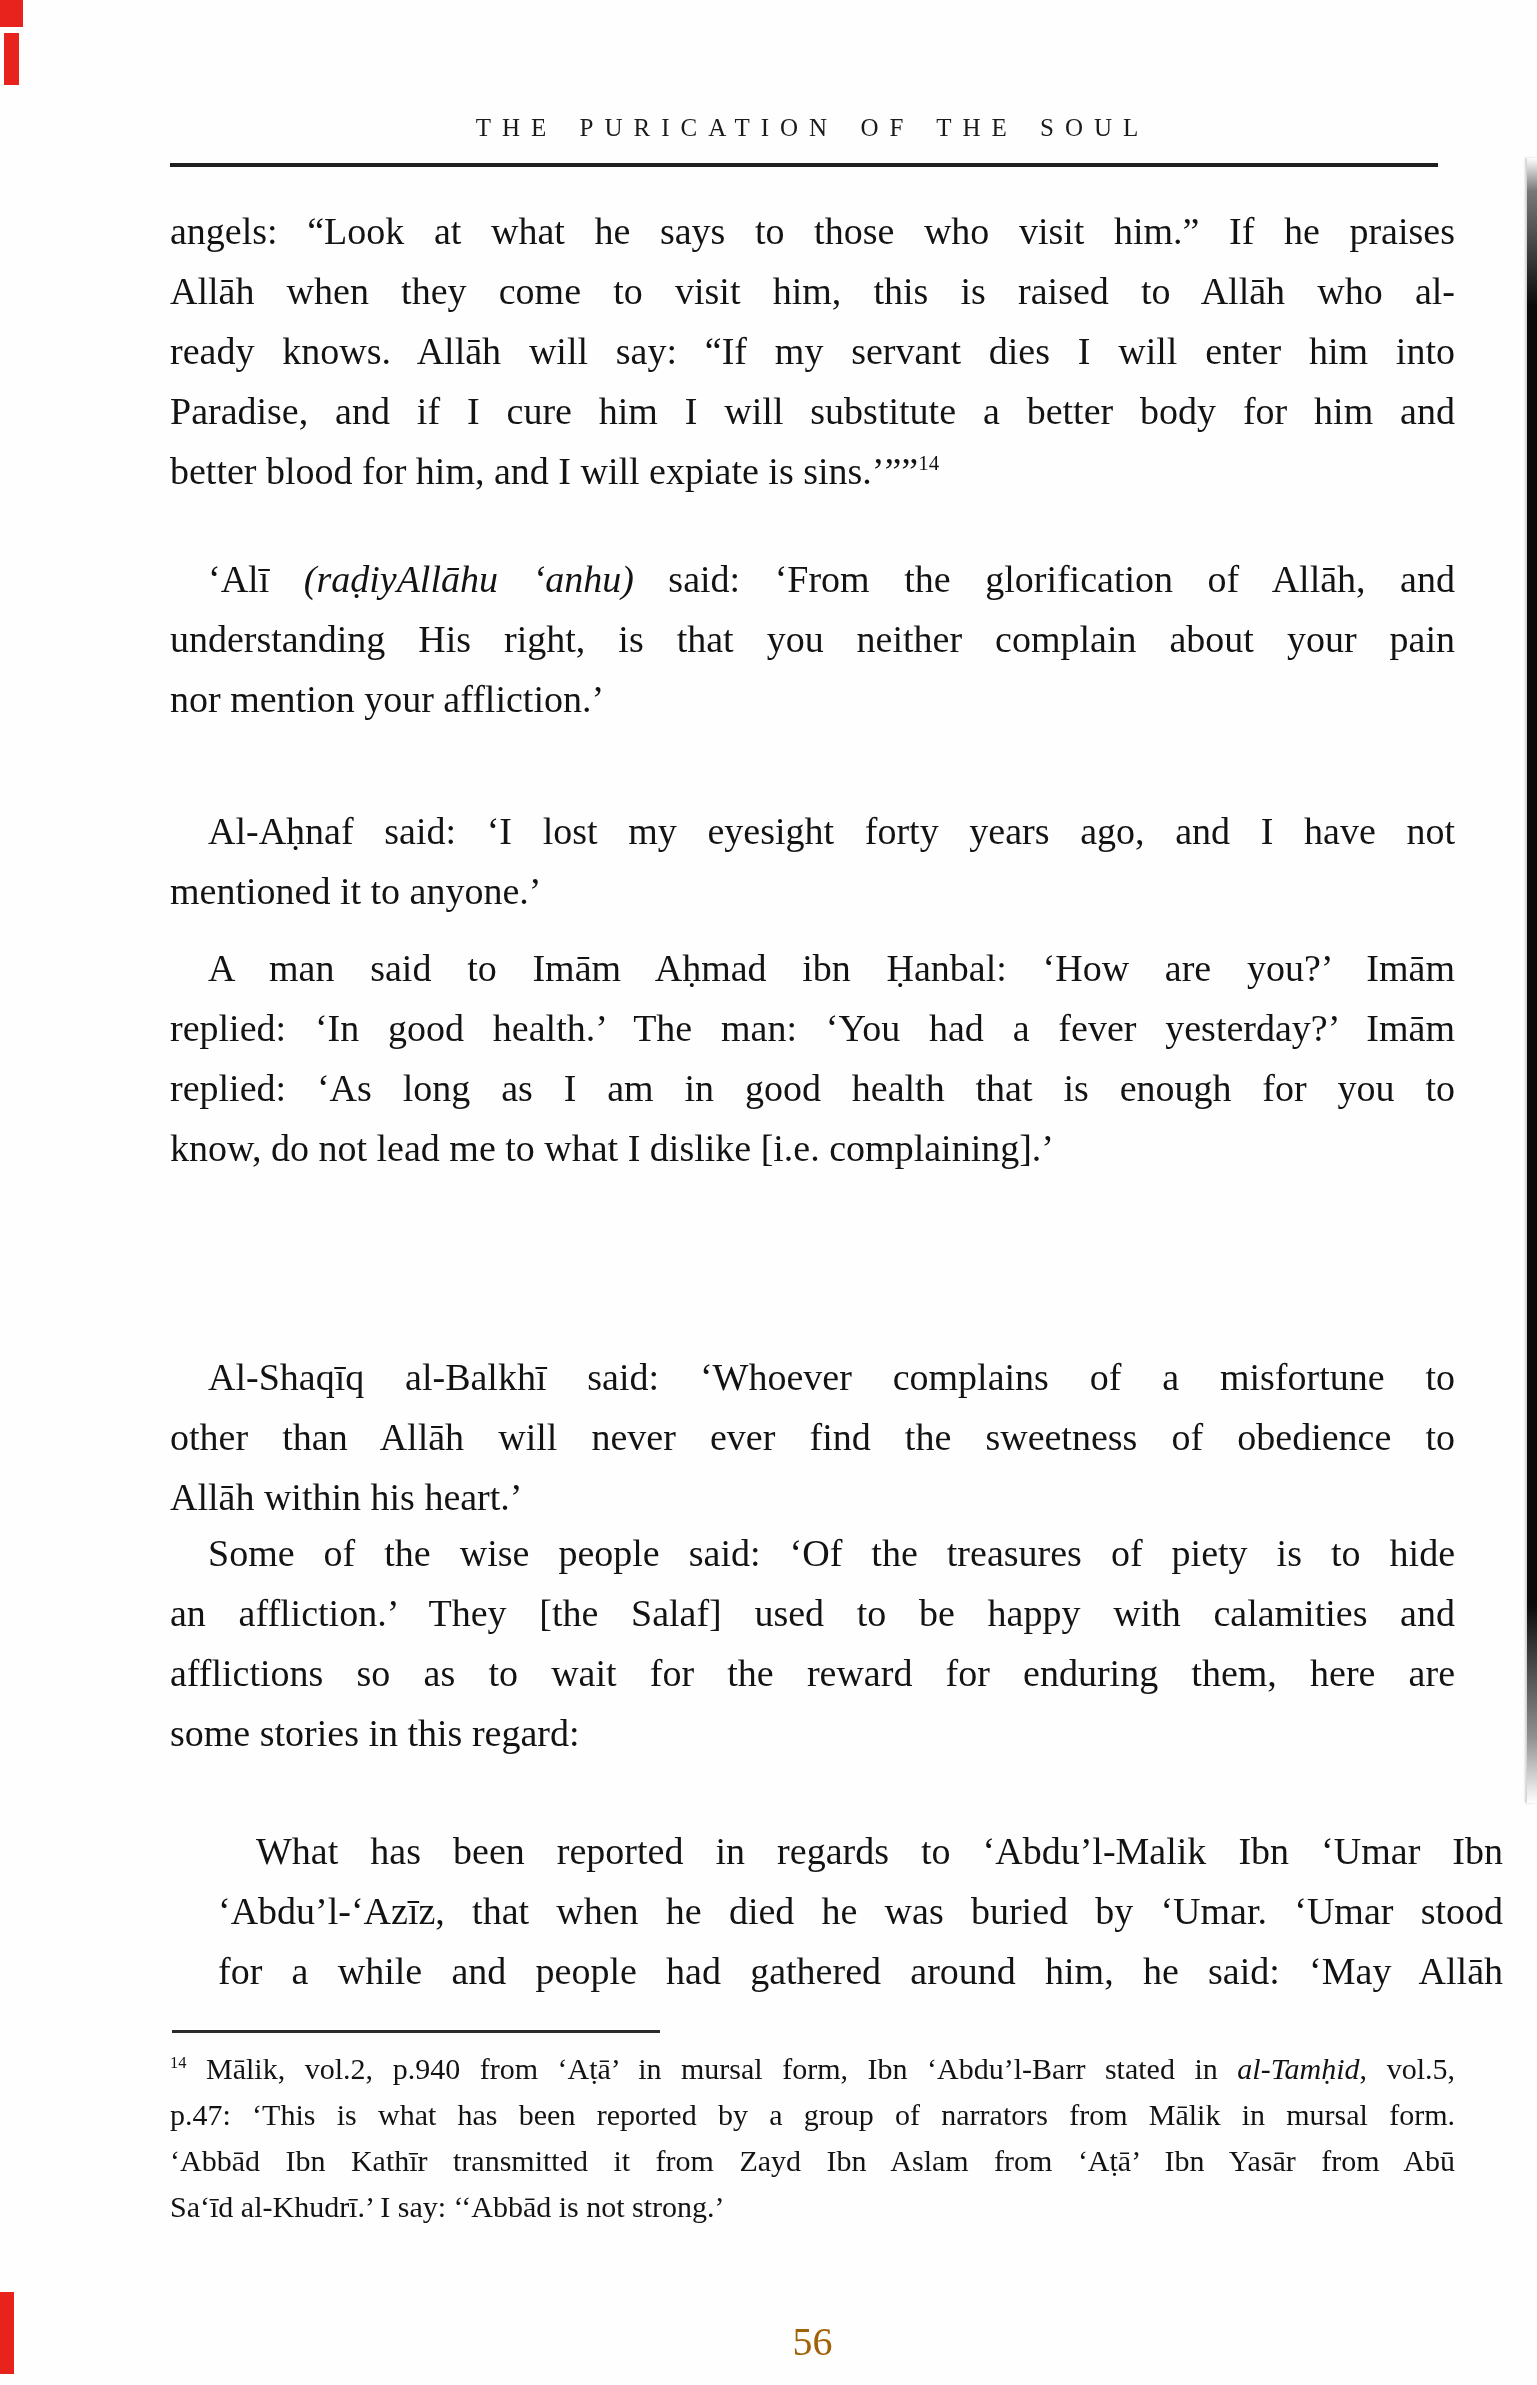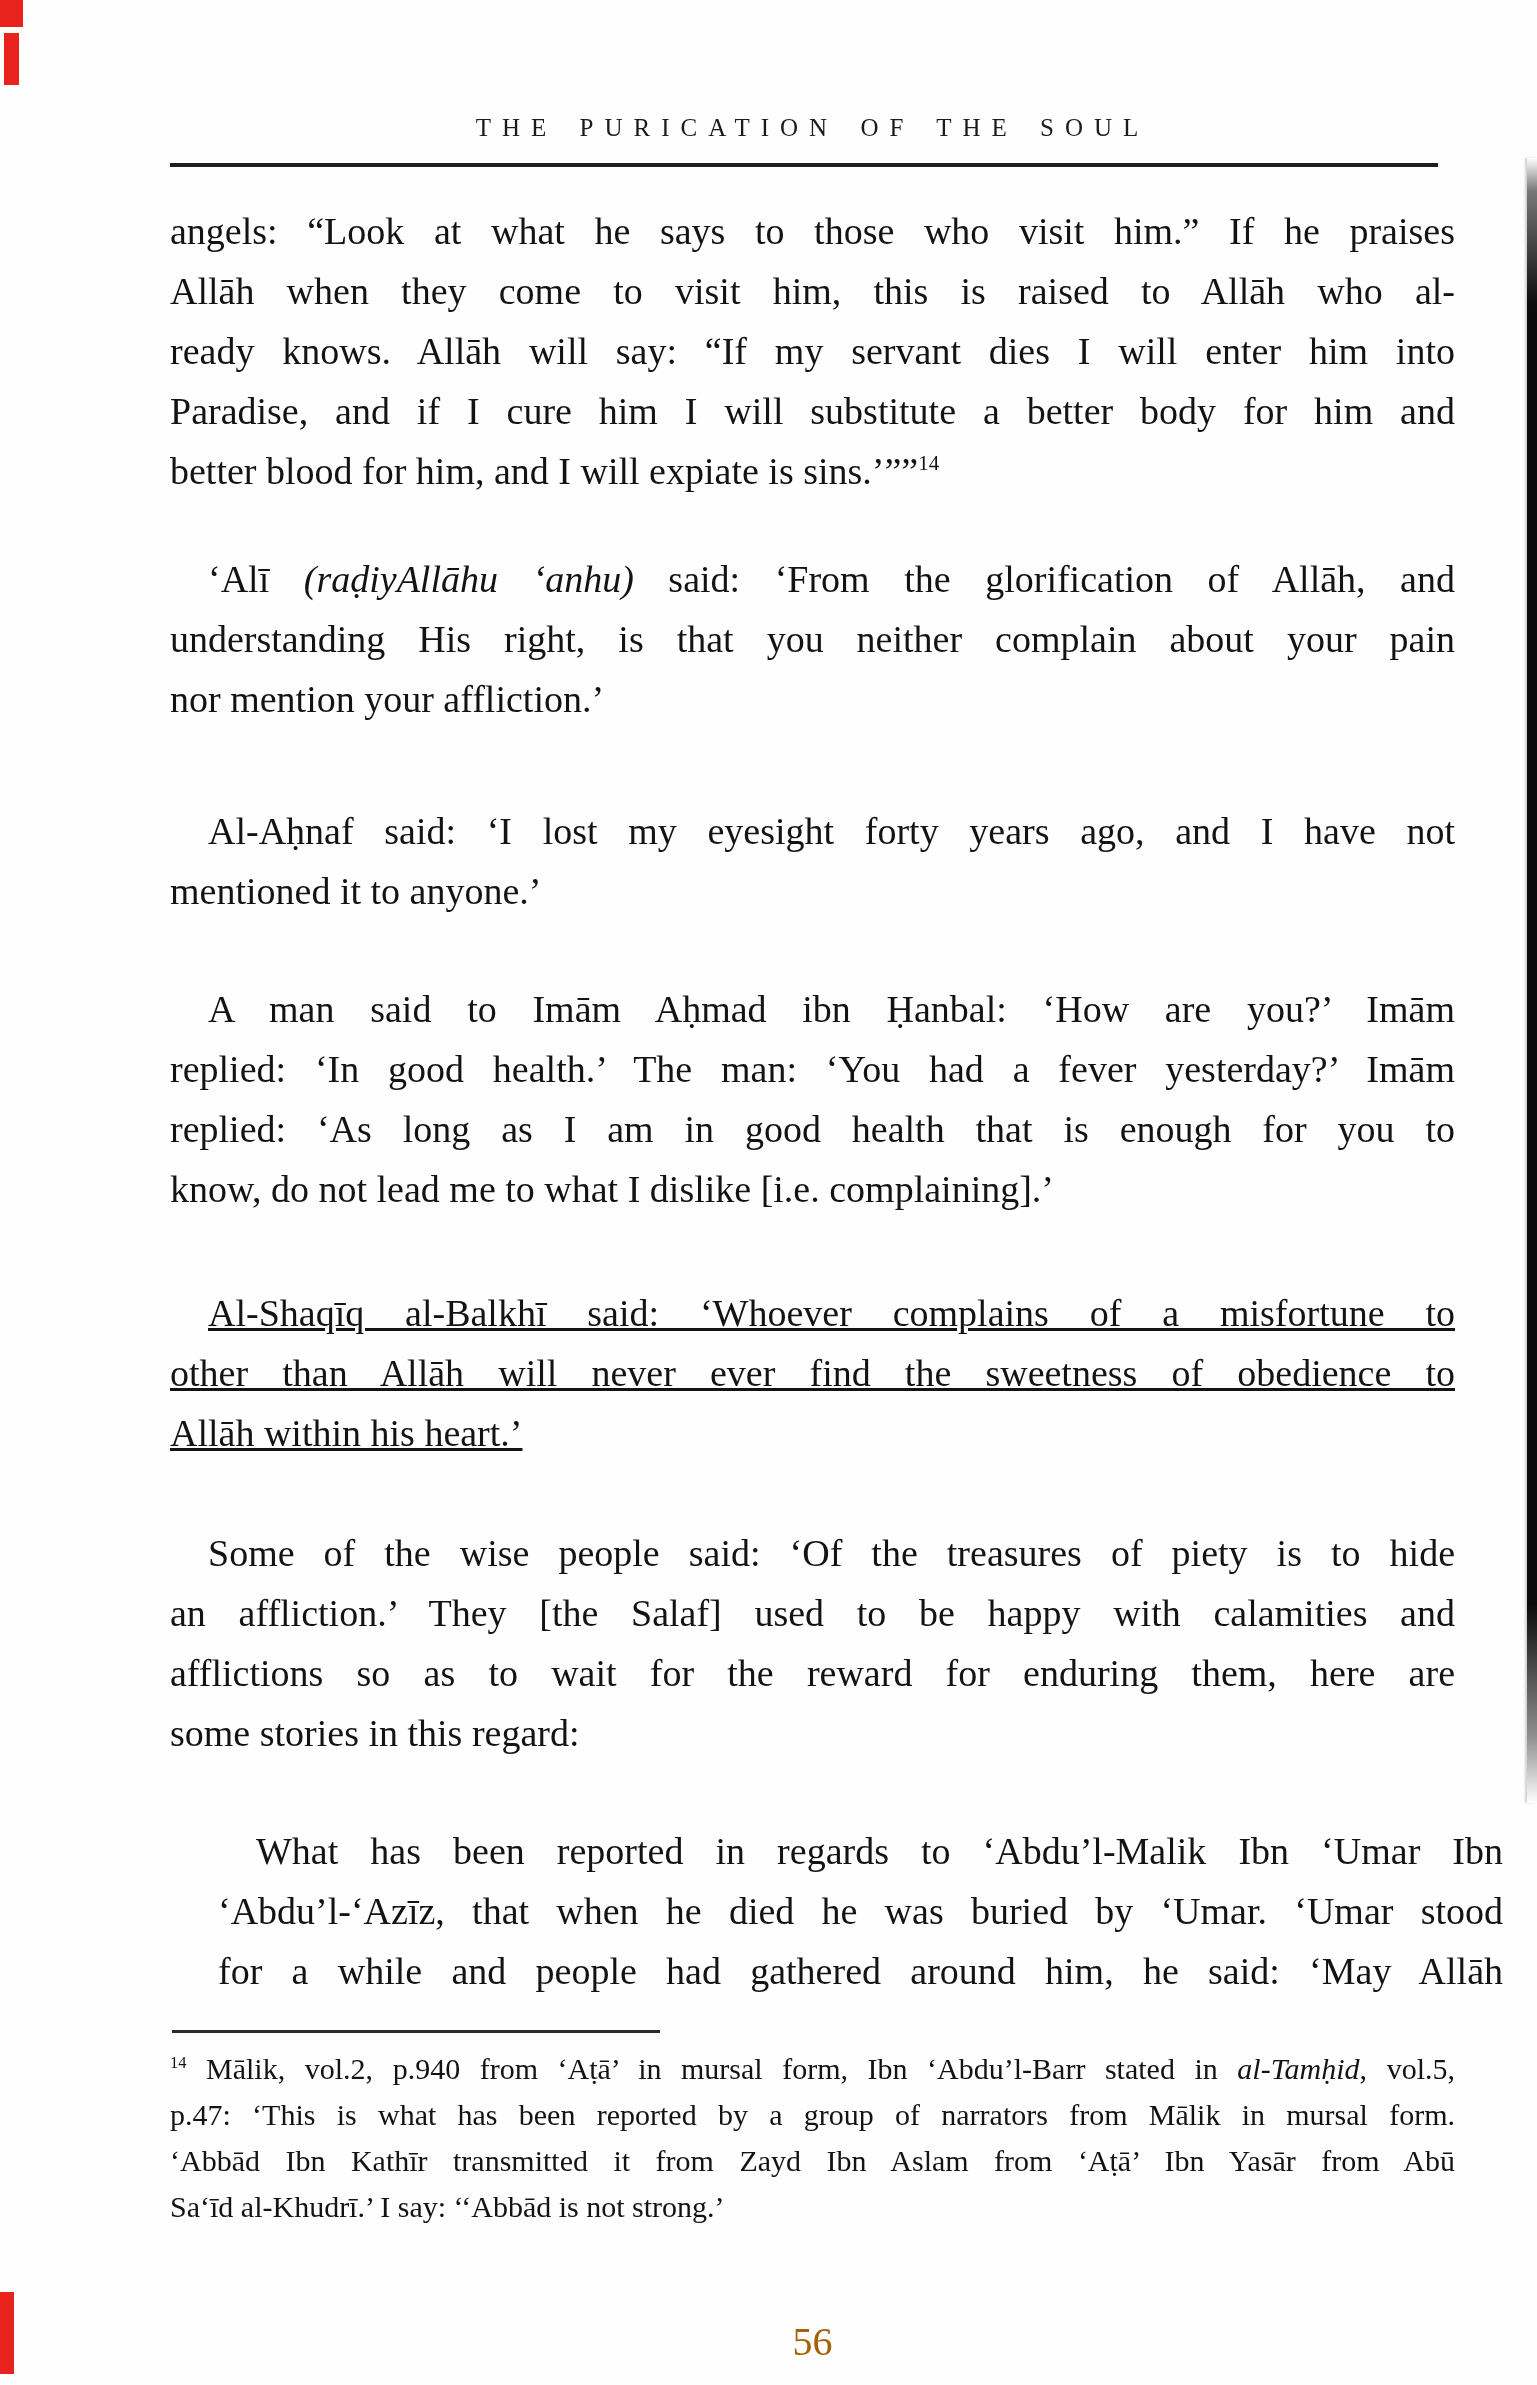--- a/index.html
+++ b/index.html
@@ -14,22 +14,22 @@
     position:absolute;top:106px;left:170px;width:1285px;height:44px;
     text-align:center;font-size:25px;line-height:44px;
     letter-spacing:11px;word-spacing:5px;color:#1b1b1b;white-space:nowrap;
   }
   .header-rule{
     position:absolute;top:163px;left:170px;width:1268px;height:4px;
     background:#1f1f1f;
   }
   
   .para{position:absolute;left:170px;width:1285px;font-size:38px;line-height:60px;}
-  .p1{top:201px;} .p2{top:549px;font-family:Liberation Serif, serif;} .p3{top:801px;} .p4{top:979px;}
-  .p5{top:1283px;text-decoration:underline;} .p6{top:1523px;} .p7{top:1821px;margin-left:48px;}
+  .p1{top:201px;} .p2{top:549px;font-family:Liberation Serif, serif;} .p3{top:801px;} .p4{top:938px;}
+  .p5{top:1347px;} .p6{top:1523px;} .p7{top:1821px;margin-left:48px;}
   .line{
     white-space:nowrap;text-align:justify;text-align-last:justify;
     width:100%;
   }
   .line.last{text-align-last:left;}
   .line.indent{padding-left:38px;box-sizing:border-box;}
   .line i{font-style:italic;}
   .line sup{font-size:0.55em;vertical-align:super;line-height:0;}
   
   .footnote-rule{

